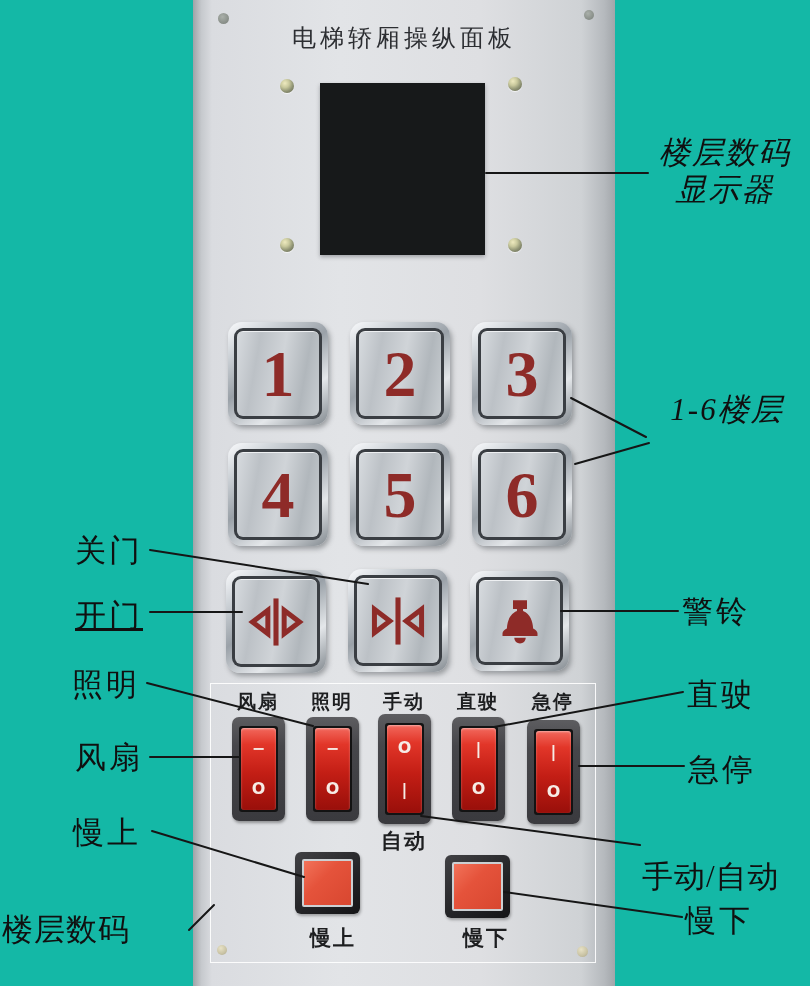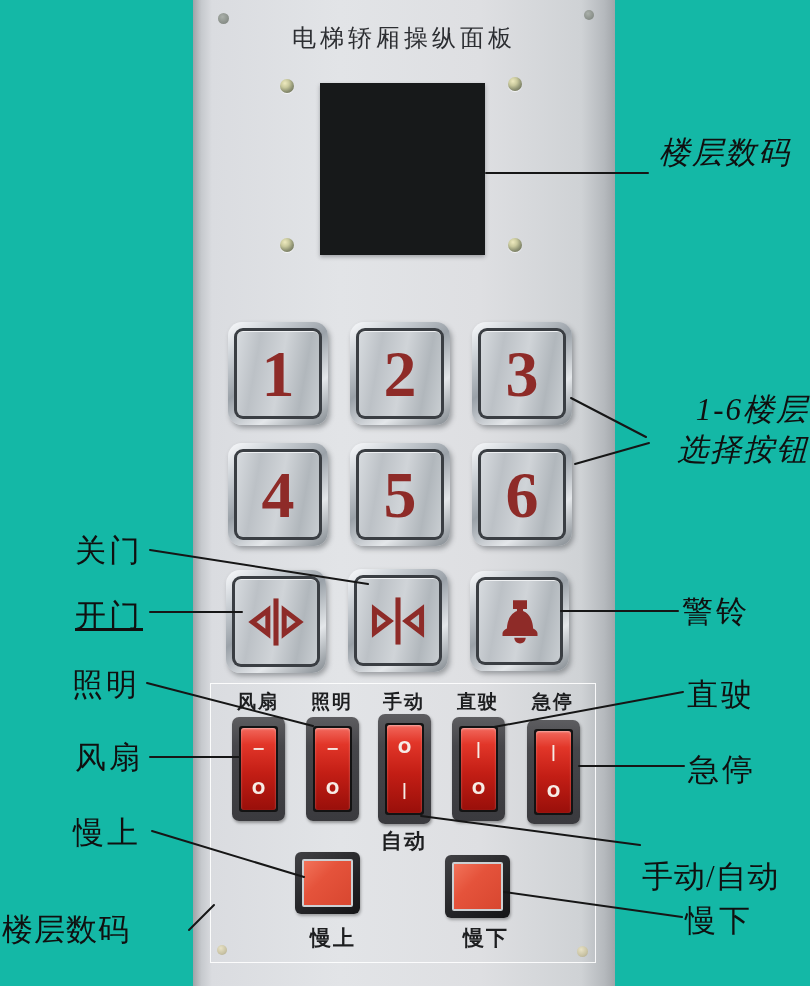--- a/index.html
+++ b/index.html
@@ -227,25 +227,25 @@
     </div>
     <div class="printed-label" style="left:102px; top:924px; font-size:21px;">慢上</div>
     <div class="printed-label" style="left:255px; top:924px; font-size:21px;">慢下</div>
 
     <div class="screw-dot" style="left:24px; top:945px; width:10px; height:10px;"></div>
     <div class="screw-dot" style="left:384px; top:946px; width:11px; height:11px;"></div>
   </div>
 
   <div class="callout two-line" style="left:643px; top:134px; width:164px;">
     <div>楼层数码</div>
+    <div>显示器</div>
   </div>
 
-  <div class="callout two-line" style="left:645px; top:390px; width:164px;text-align:right;">
+  <div class="callout two-line" style="left:645px; top:390px; width:164px;">
     <div style="line-height:40px;">1-6楼层</div>
-    <div style="line-height:40px;">选择按钮</div>
   </div>
 
   <div class="callout" style="left:75px; top:530px;">关门</div>
   <div class="callout" style="left:75px; top:595px;text-decoration:underline;">开门</div>
   <div class="callout" style="left:682px; top:591px;">警铃</div>
   <div class="callout" style="left:72px; top:664px;">照明</div>
   <div class="callout" style="left:687px; top:674px;">直驶</div>
   <div class="callout" style="left:75px; top:737px;">风扇</div>
   <div class="callout" style="left:688px; top:749px;">急停</div>
   <div class="callout" style="left:73px; top:812px;">慢上</div>

